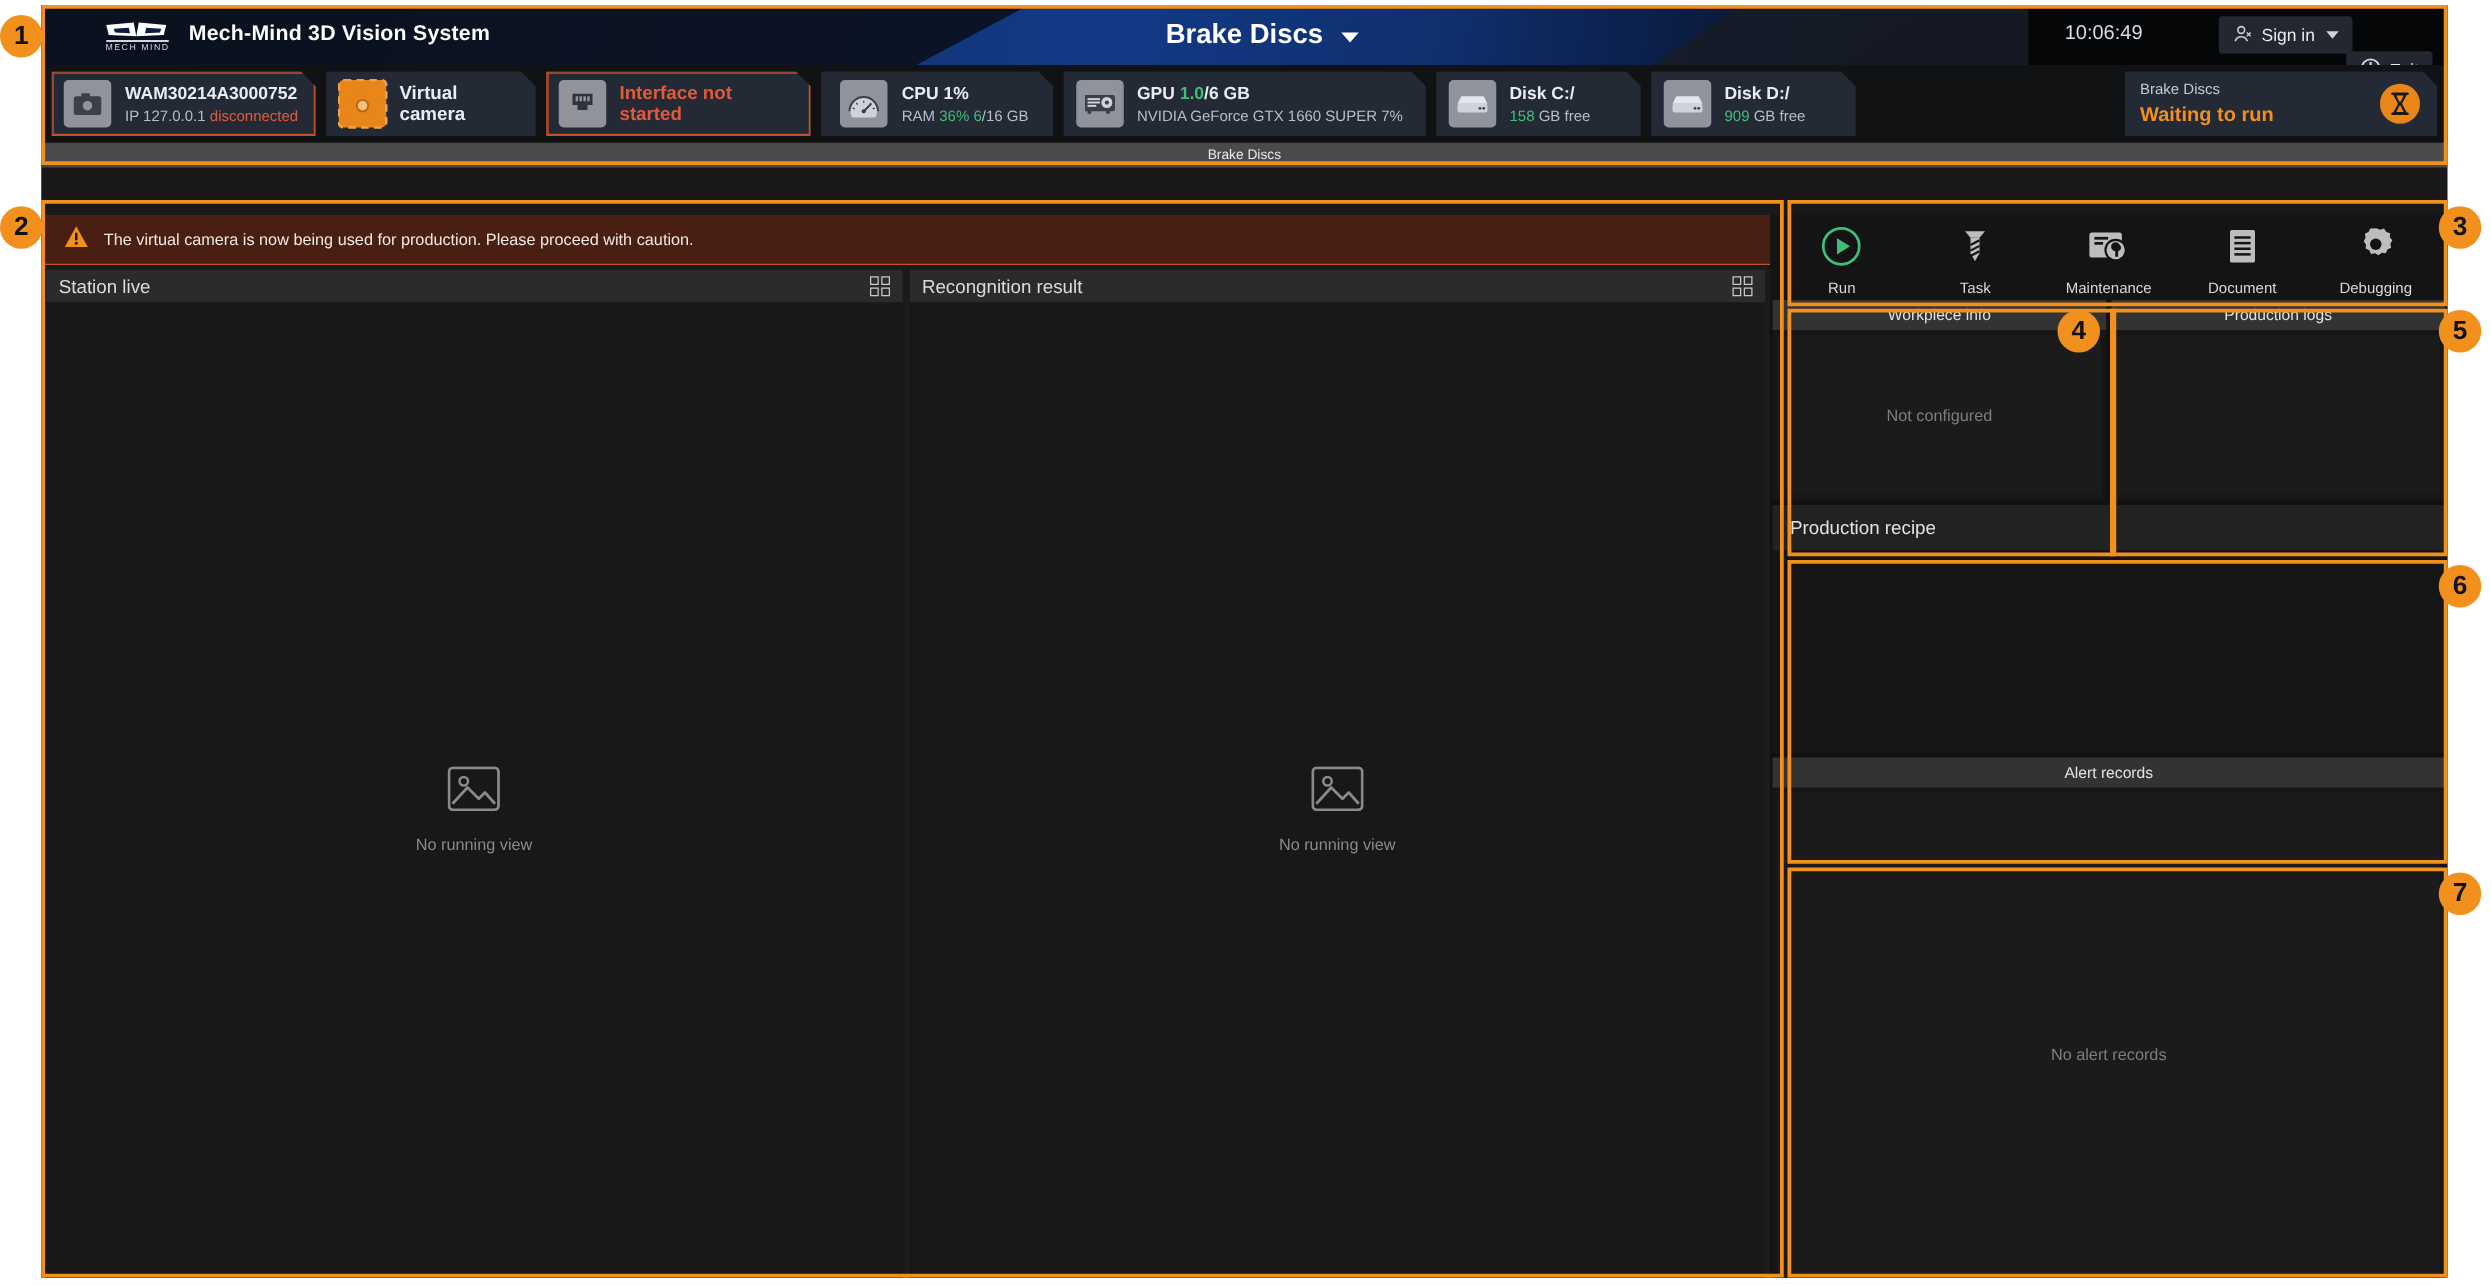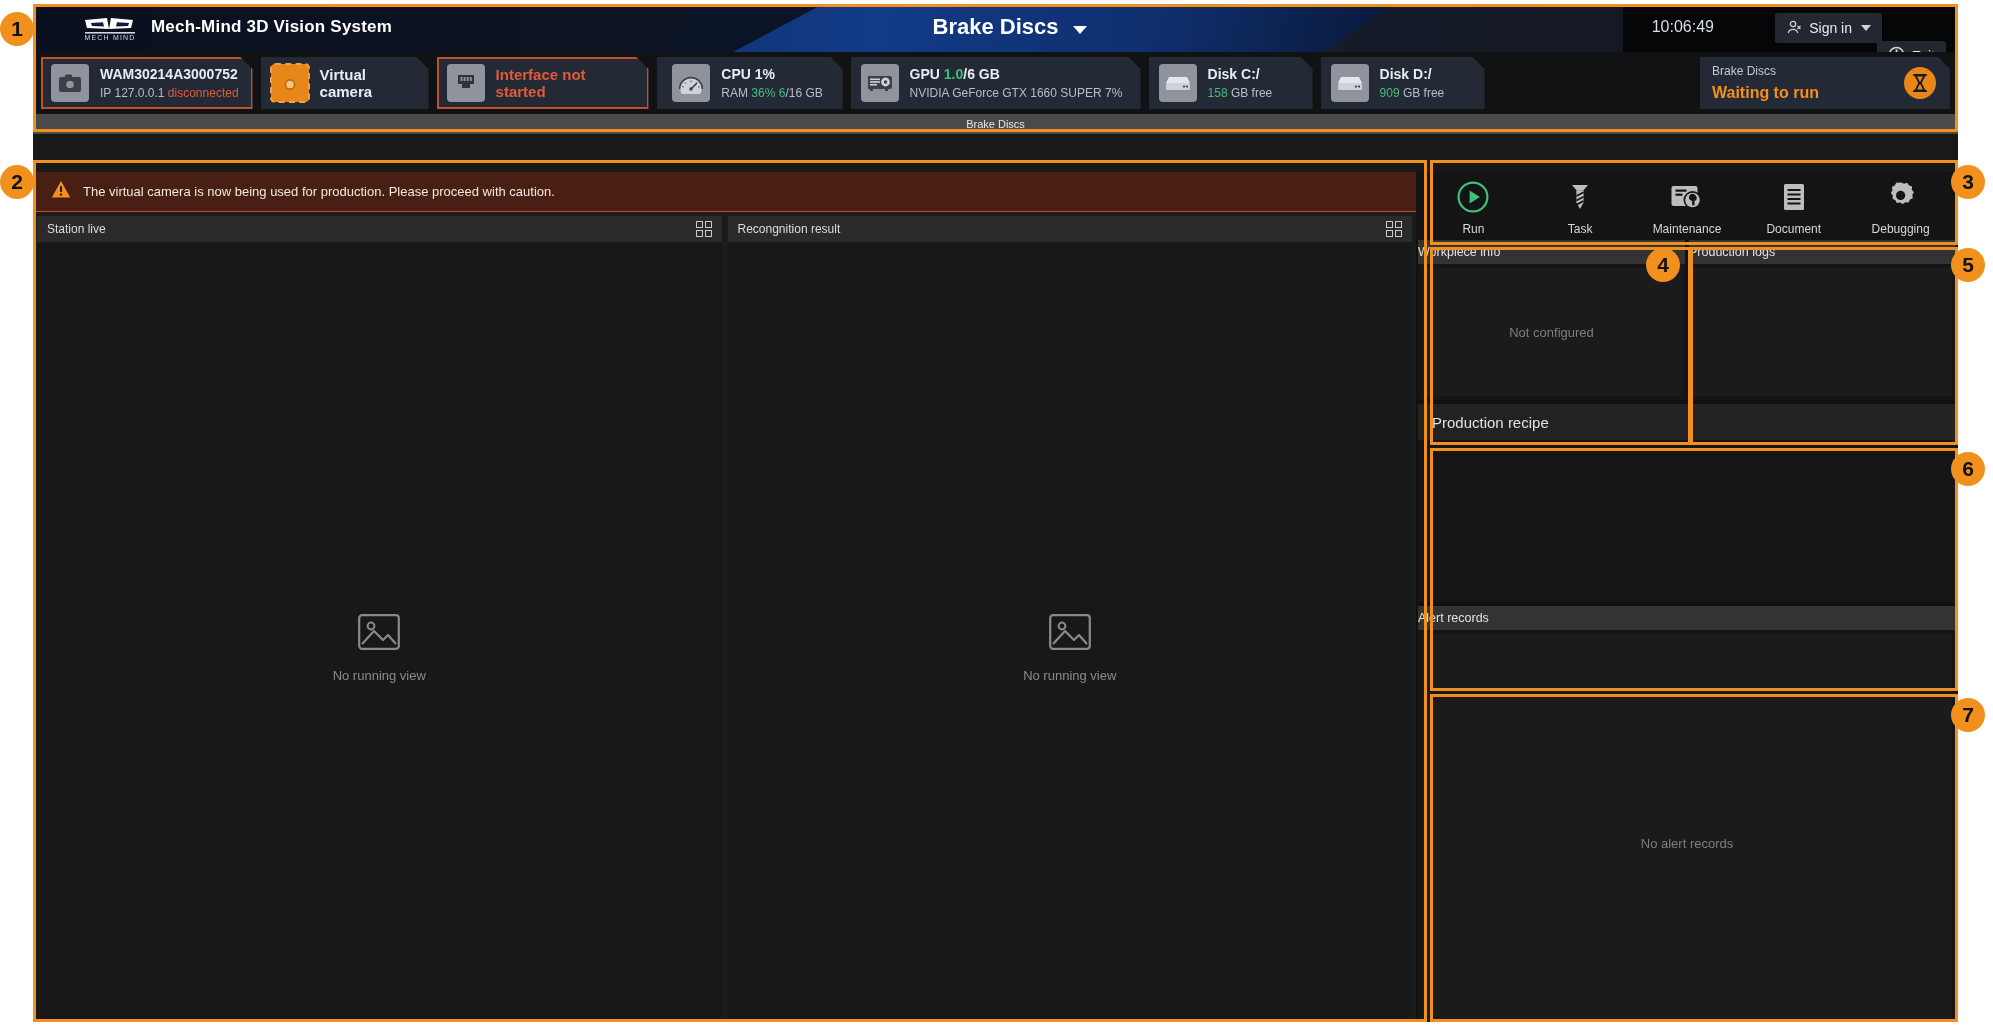--- a/index.html
+++ b/index.html
@@ -134,37 +134,37 @@
     gap: 12px; padding: 0 18px; border-bottom:1px solid #c0502a;
   }
   .warn-txt { color: #f0e8e0; font-size: 13px; }
 
   .viewports { flex: 1; display: flex; gap: 6px; padding: 4px 4px 6px 4px; }
   .vp { flex:1; display:flex; flex-direction:column; background:#1a1a1a; }
   .vp-head {
     height: 26px; background: #2b2b2b; display:flex; align-items:center;
     padding: 0 10px; justify-content: space-between;
   }
-  .vp-title{color:#dcdcdc;font-size:12px;}
+  .vp-title{color:#dcdcdc;font-size:15px;}
   .vp-body{flex:1;background:#181818;display:flex;flex-direction:column;align-items:center;justify-content:center;gap:14px;}
   .vp-empty{color:#8a8a8a;font-size:13px;}
 
   .grid-icon{display:grid;grid-template-columns:7px 7px;grid-template-rows:7px 7px;gap:2px;cursor:pointer;}
   .grid-icon i{display:block;border:1.5px solid #c9c9c9;}
 
   
   .toolbar {
     height: 68px; background: #141414; display: flex; align-items: center;
     justify-content: space-around; padding: 6px 4px 2px 4px;
   }
   .tool { display:flex; flex-direction:column; align-items:center; gap:4px; cursor:pointer; width:100px;}
   .tool-lbl{color:#d8d8d8;font-size:12px;}
 
   .panel { background: #161616; display:flex; flex-direction:column; }
-  .panel-head-c { height: 24px; background: #333333; display:flex;align-items:center;}
+  .panel-head-c { height: 24px; background: #333333; display:flex;align-items:center;justify-content:center;}
   .panel-head-l { height: 36px; background: #222222; display:flex;align-items:center;padding-left:14px;}
   .ph-txt-c{color:#e2e2e2;font-size:12.5px;}
   .ph-txt-l{color:#e2e2e2;font-size:15px;}
   .panel-body{flex:1;background:#1b1b1b;display:flex;align-items:center;justify-content:center;}
   .panel-body.inset{margin:4px;background:#1b1b1b;}
   .pb-empty{color:#7e7e7e;font-size:13px;}
 
   .row2 { display:flex; gap:4px; height: 160px; padding: 0 2px; }
   .row2 .panel{flex:1;}
 </style>

